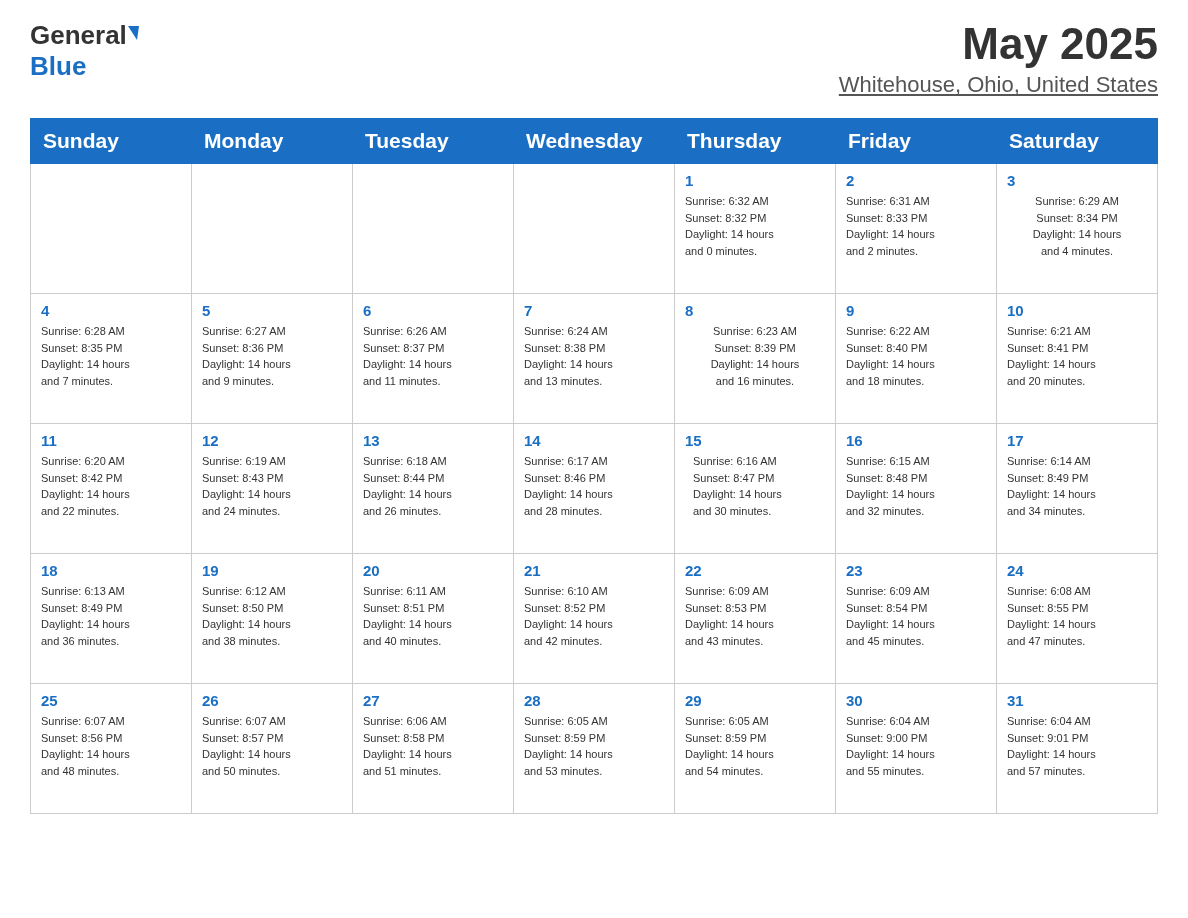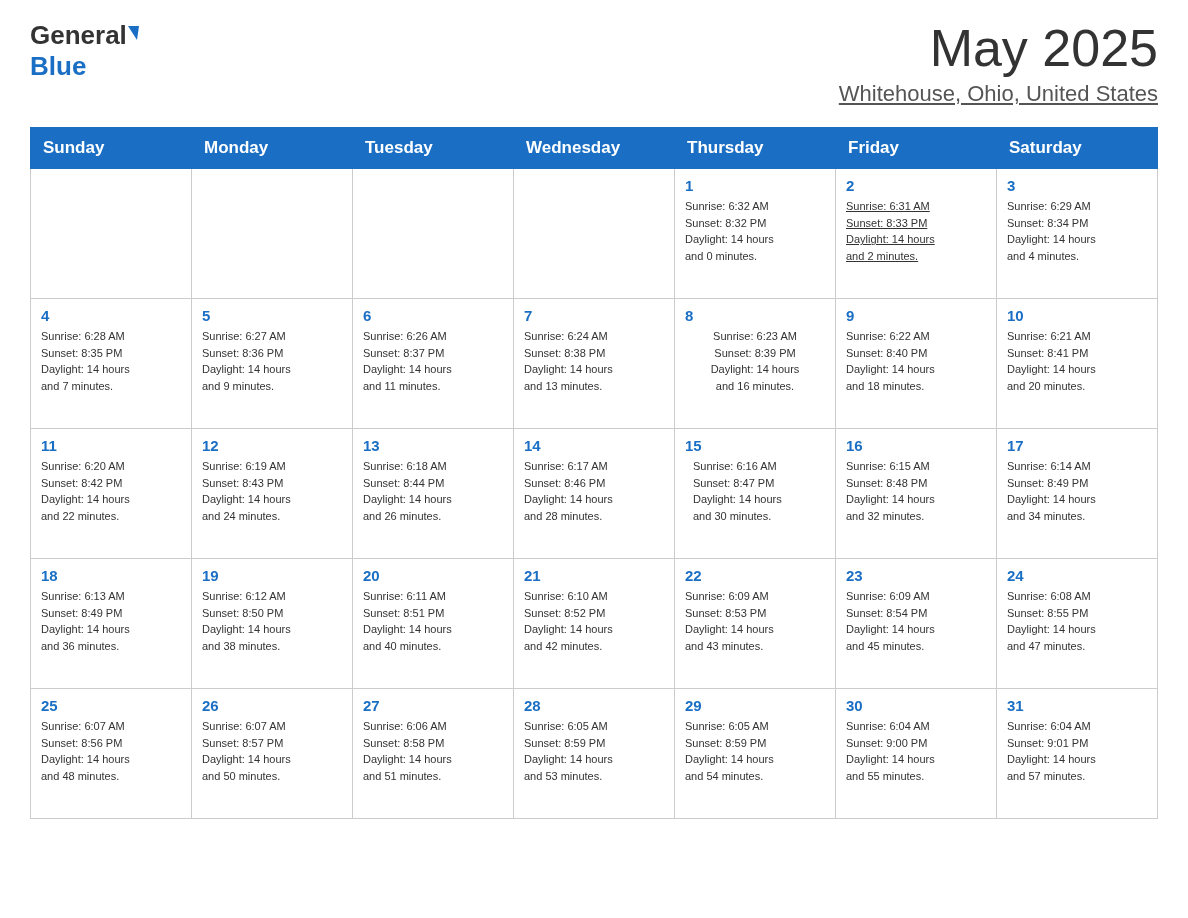--- a/index.html
+++ b/index.html
@@ -19,42 +19,42 @@
     }
     .logo {
       display: flex;
       flex-direction: column;
       align-items: flex-start;
     }
     .title-section {
       text-align: right;
     }
     .month-title {
-      font-size: 52px;
-      font-weight: normal;
+      font-size: 44px;
+      font-weight: bold;
       color: #333;
       line-height: 1.1;
     }
     .location-title {
       font-size: 22px;
       color: #555;
       margin-top: 4px;
       text-decoration: underline;
     }
     .calendar-table {
       width: 100%;
       border-collapse: collapse;
       border: 1px solid #aaa;
     }
     .calendar-table th {
       background-color: #1a6fc4;
       color: #fff;
       padding: 10px 12px;
       text-align: left;
-      font-size: 17px;
+      font-size: 21px;
       font-weight: bold;
       border: 1px solid #1a6fc4;
     }
     .calendar-table td {
       vertical-align: top;
       padding: 8px 10px;
       border: 1px solid #ccc;
       width: 14.28%;
       min-height: 110px;
       height: 130px;
@@ -141,28 +141,28 @@
         <td class="empty-cell"></td>
         <td>
           <span class="day-num">1</span>
           <div class="day-info" style="white-space: pre-line;">Sunrise: 6:32 AM
 Sunset: 8:32 PM
 Daylight: 14 hours
 and 0 minutes.</div>
         </td>
         <td>
           <span class="day-num">2</span>
-          <div class="day-info" style="white-space: pre-line; text-decoration: underline;">Sunrise: 6:31 AM
+          <div class="day-info" style="white-space: pre-line;">Sunrise: 6:31 AM
 Sunset: 8:33 PM
 Daylight: 14 hours
 and 2 minutes.</div>
         </td>
         <td>
           <span class="day-num">3</span>
-          <div class="day-info" style="white-space: pre-line;">Sunrise: 6:29 AM
+          <div class="day-info" style="white-space: pre-line; text-align: center;">Sunrise: 6:29 AM
 Sunset: 8:34 PM
 Daylight: 14 hours
 and 4 minutes.</div>
         </td>
       </tr>
       <tr>
         <td>
           <span class="day-num">4</span>
           <div class="day-info" style="white-space: pre-line;">Sunrise: 6:28 AM
 Sunset: 8:35 PM

